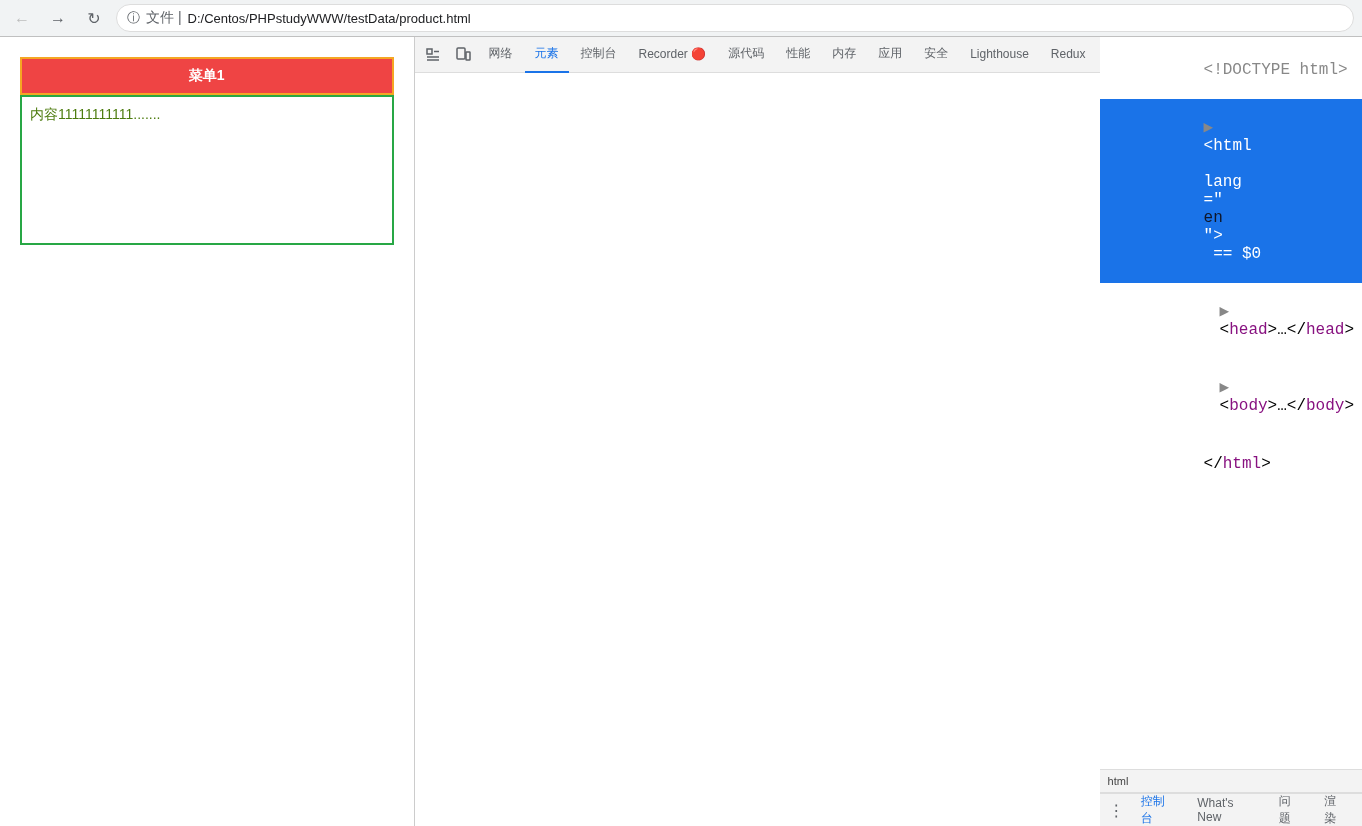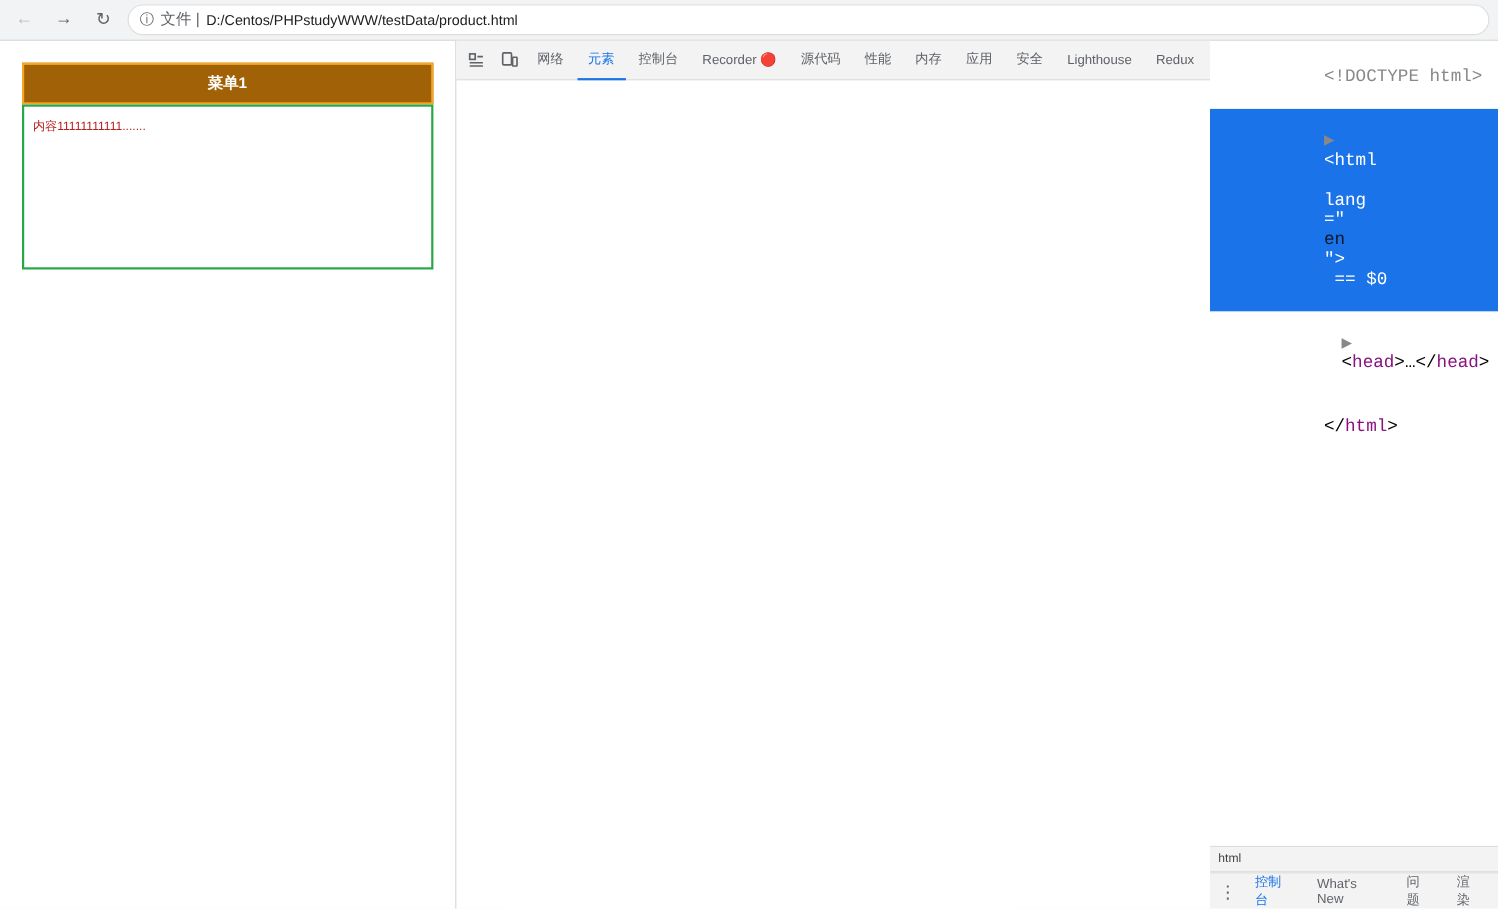--- a/index.html
+++ b/index.html
@@ -77,21 +77,21 @@
       overflow: hidden;
     }
 
     .webpage-inner {
       padding: 20px;
     }
 
     
     .menu-bar {
       display: flex;
-      background: #a16207;
+      background: #ef4444;
       border: 2px solid #f5a623;
     }
 
     .menu-item {
       flex: 1;
       padding: 8px 0;
       text-align: center;
       color: #fff;
       font-size: 14px;
       font-weight: bold;
@@ -100,22 +100,22 @@
 
     
     .content-box {
       border: 2px solid #28a745;
       min-height: 150px;
       padding: 8px;
       background: #fff;
     }
 
     .content-text {
-      color: #b91c1c;
-      font-size: 11px;
+      color: #4d7c0f;
+      font-size: 14px;
     }
 
     
     .devtools-panel {
       flex: 1;
       background: #fff;
       display: flex;
       flex-direction: row;
     }
 
@@ -321,20 +321,24 @@
           <span class="attr-value" style="color:#0f172a;">en</span>
           <span>"&gt;</span>
           <span> == $0</span>
         </div>
 
         <div class="html-line" style="padding-left: 24px;">
           <span class="expand-arrow">▶</span>
           <span>&lt;</span><span class="tag-name">head</span><span>&gt;…&lt;/</span><span class="tag-name">head</span><span>&gt;</span>
         </div>
 
+        <div class="html-line" style="padding-left: 24px;">
+          <span class="expand-arrow">▶</span>
+          <span>&lt;</span><span class="tag-name">body</span><span>&gt;…&lt;/</span><span class="tag-name">body</span><span>&gt;</span>
+        </div>
 
         <div class="html-line">
           <span>&lt;/</span><span class="tag-name">html</span><span>&gt;</span>
         </div>
 
       </div>
 
       <div class="status-bar">
         <span>html</span>
       </div>

